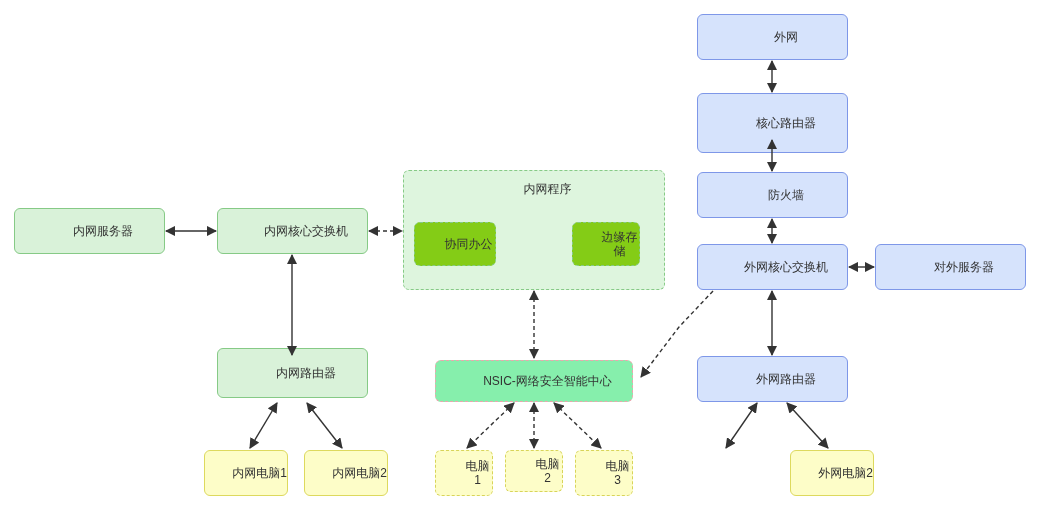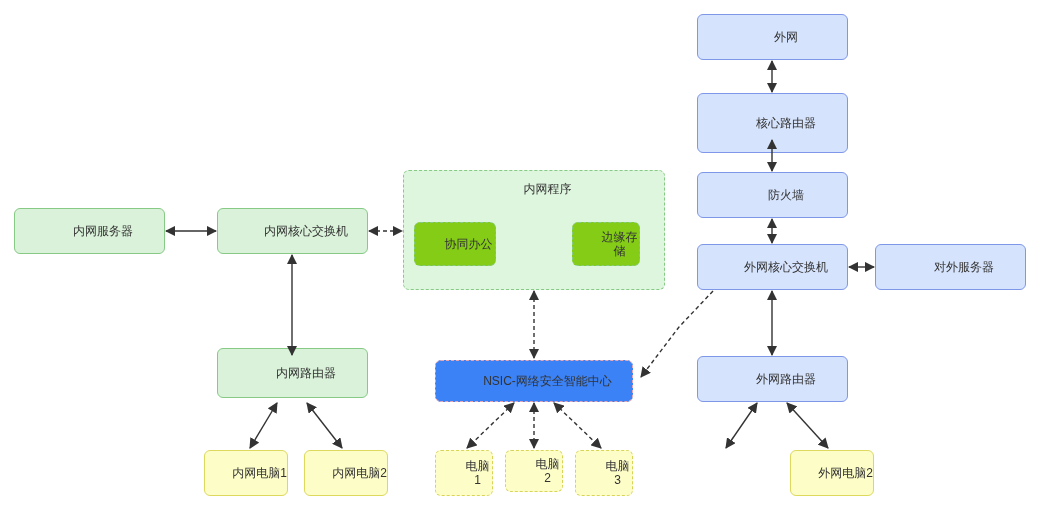--- a/index.html
+++ b/index.html
@@ -15,21 +15,21 @@
   }
   .n-blue{background:#d6e3fc;border:1.5px solid #7e97e8;}
   .n-green{background:#d9f2d9;border:1.5px solid #86ca86;}
   .n-yellow{background:#fdfdc8;border:1.5px solid #ddd95e;}
   .n-yellow-dash{background:#fdfdc8;border:1.5px dashed #d8d45a;}
   .n-container{
     background:#def5de;border:1.5px dashed #86ca86;
     align-items:flex-start;justify-content:center;padding-top:11px;z-index:1;
   }
   .n-inner{background:#84cc16;border:1.5px dashed #86ca86;}
-  .n-pink{background:#3b82f6;border:1.5px dashed #eba6ae;}
+  .n-pink{background:#86efac;border:1.5px dashed #eba6ae;}
   svg.edges{position:absolute;left:0;top:0;z-index:3;pointer-events:none;}
   .edge{stroke:#333333;stroke-width:1.4;fill:none;}
   .dash{stroke-dasharray:4 3;}
 </style>
 </head>
 <body>
 
 <div class="canvas">
 
   <svg class="edges" width="1041" height="520" viewBox="0 0 1041 520">

